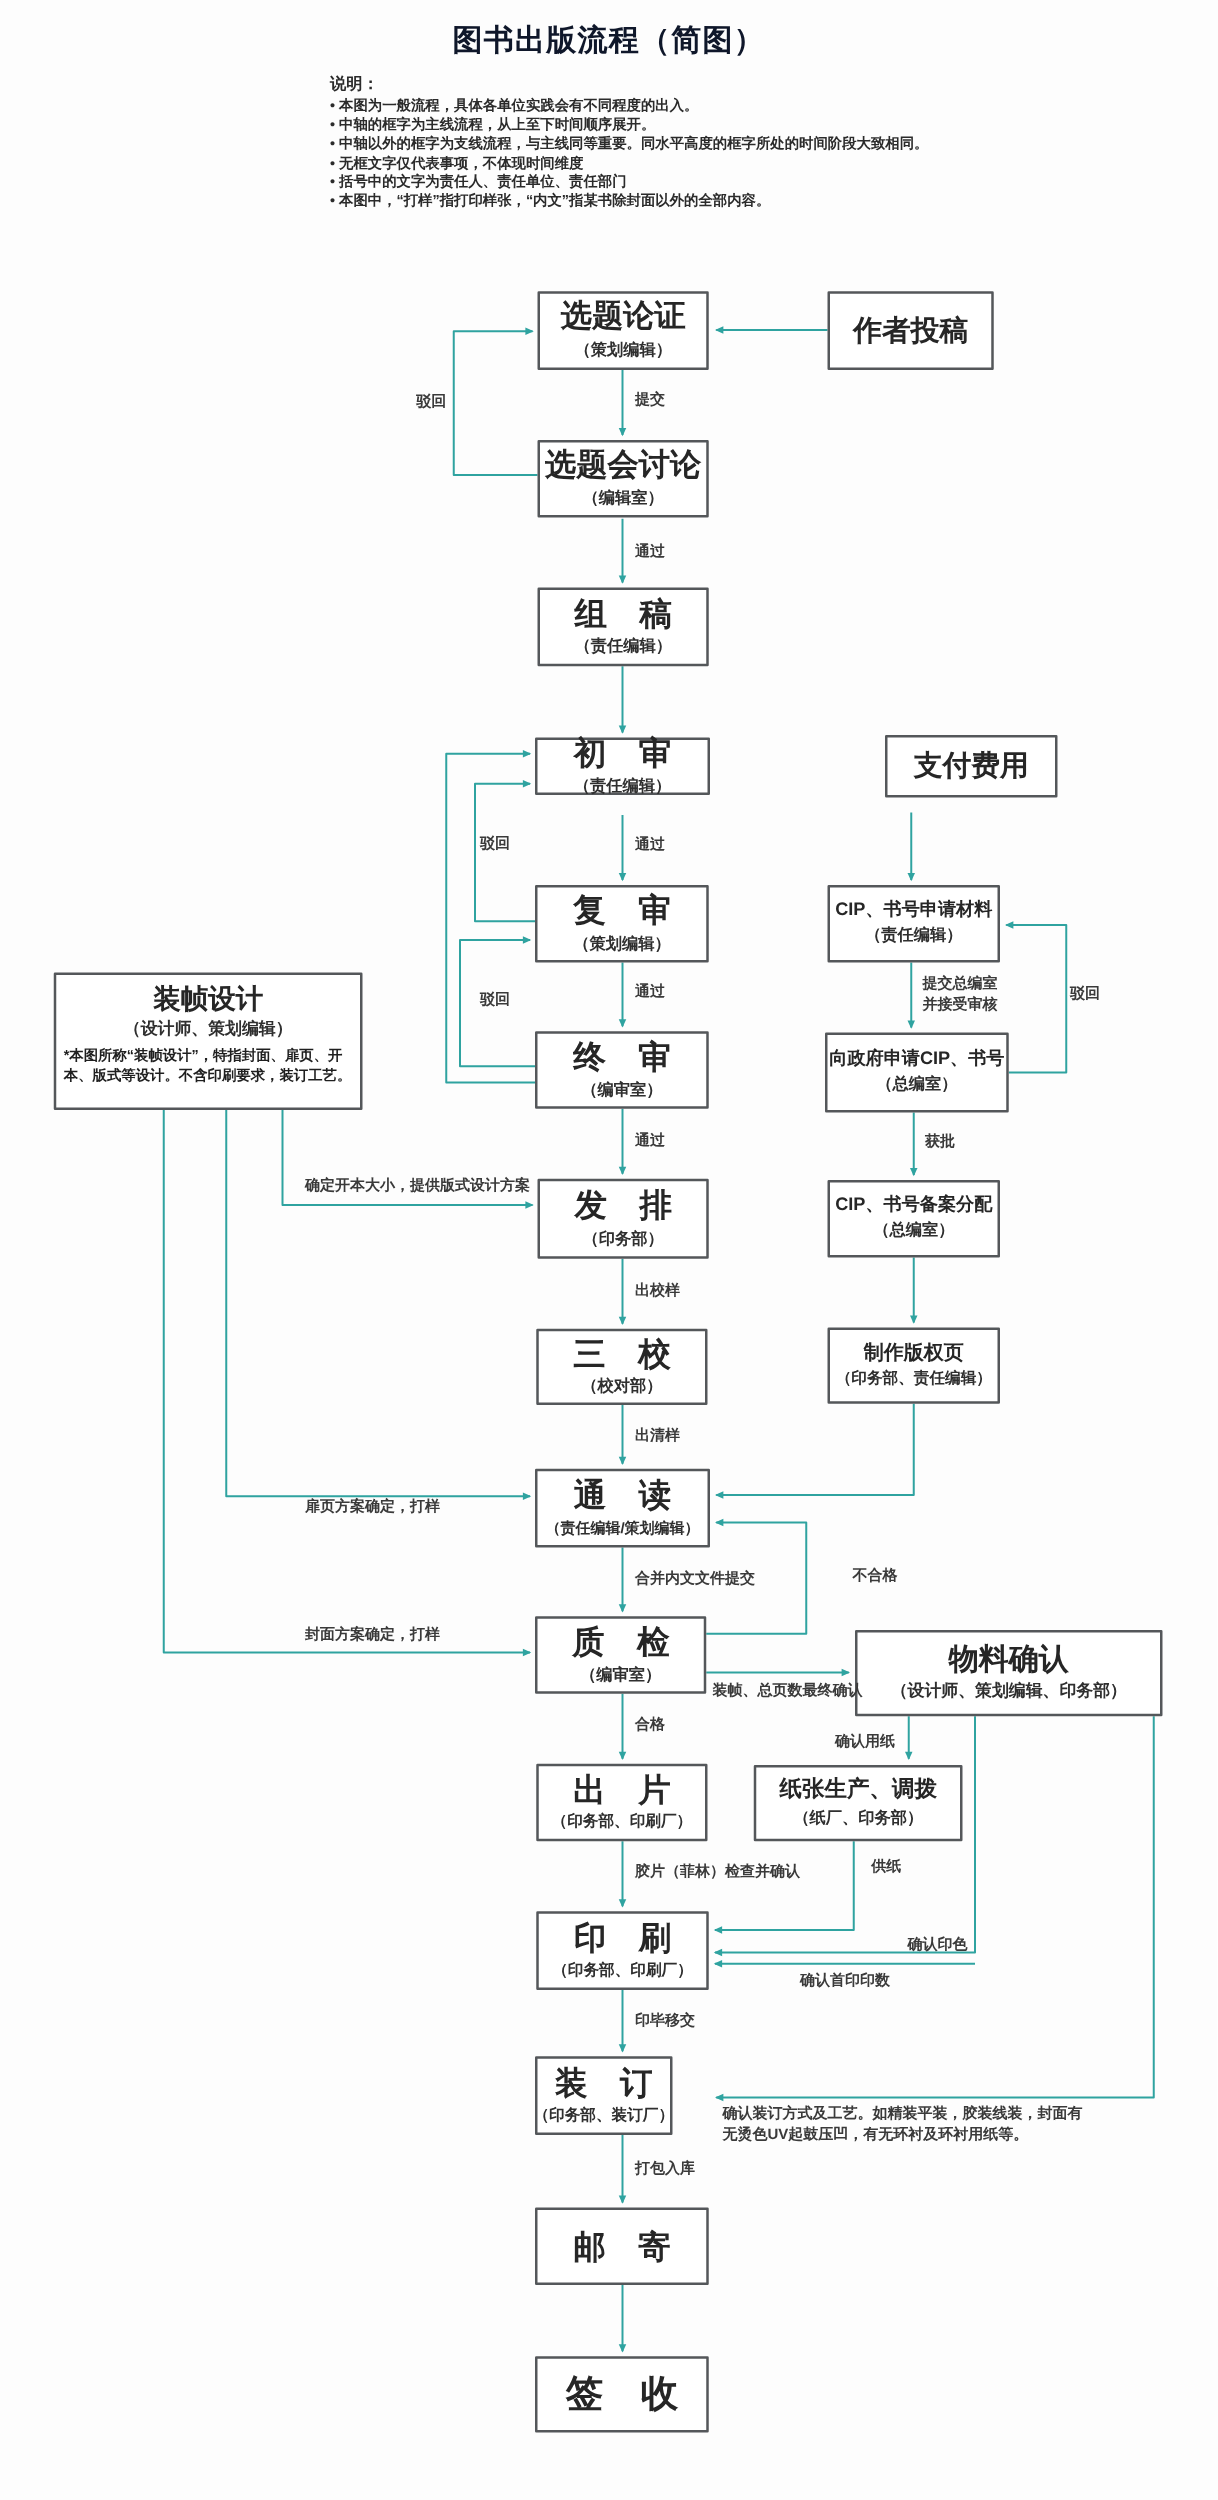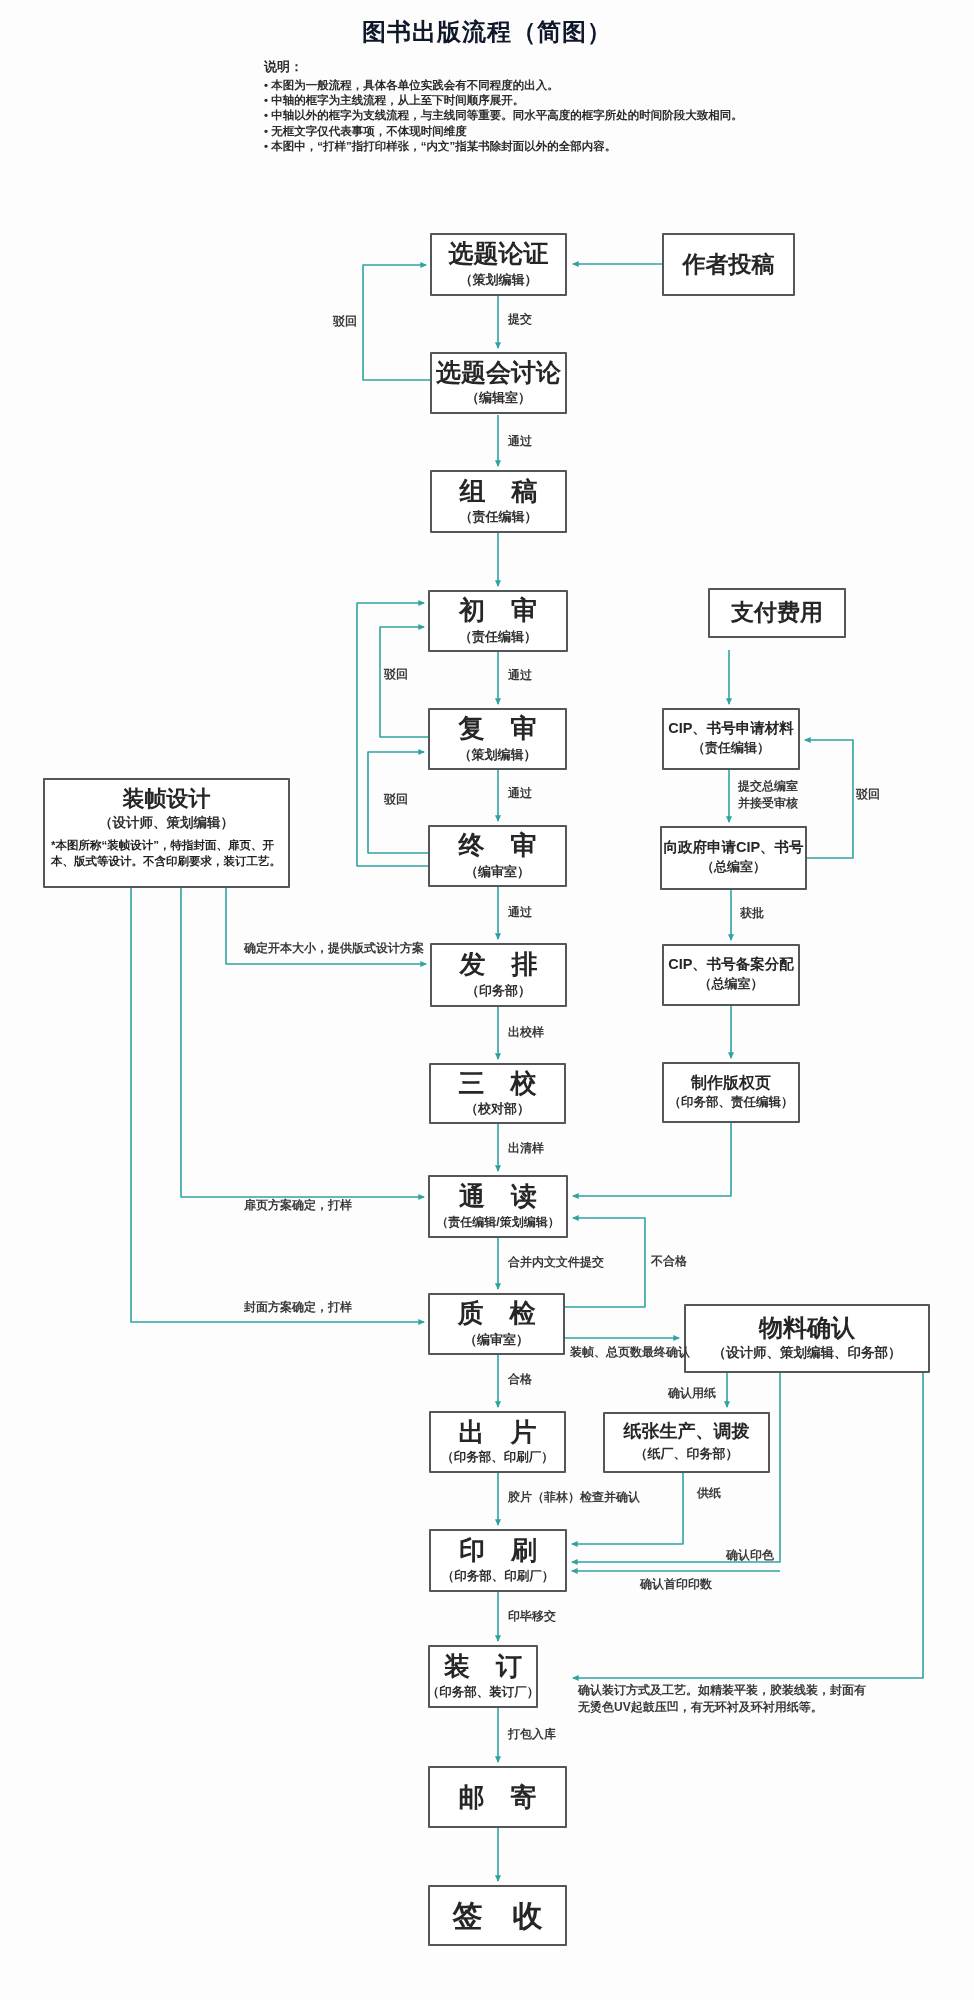--- a/index.html
+++ b/index.html
@@ -88,38 +88,39 @@
 
   <div class="page-title">图书出版流程（简图）</div>
 
   <div class="legend">
     <div class="legend-heading">说明：</div>
     <ul id="legend-list">
         <li>本图为一般流程，具体各单位实践会有不同程度的出入。</li>
         <li>中轴的框字为主线流程，从上至下时间顺序展开。</li>
         <li>中轴以外的框字为支线流程，与主线同等重要。同水平高度的框字所处的时间阶段大致相同。</li>
         <li>无框文字仅代表事项，不体现时间维度</li>
+        <li>括号中的文字为责任人、责任单位、责任部门</li>
         <li>本图中，“打样”指打印样张，“内文”指某书除封面以外的全部内容。</li>
       </ul>
   </div>
 
   <div id="nodes-layer">
       <div class="node" style="left: 430px; top: 233px; width: 137px; height: 63px;">
         <div class="nt" style="font-size: 25px;">选题论证</div>
         <div class="ns" style="font-size: 13px;">（策划编辑）</div>
       </div>
       <div class="node" style="left: 430px; top: 352px; width: 137px; height: 62px;">
         <div class="nt" style="font-size: 25px;">选题会讨论</div>
         <div class="ns" style="font-size: 13px;">（编辑室）</div>
       </div>
       <div class="node" style="left: 430px; top: 470px; width: 137px; height: 63px;">
         <div class="nt" style="font-size: 26px;">组　稿</div>
         <div class="ns" style="font-size: 13px;">（责任编辑）</div>
       </div>
-      <div class="node" style="left: 428px; top: 590px; width: 140px; height: 62px;">
+      <div class="node" style="left: 428px; top: 590px; width: 140px; height: 46px;">
         <div class="nt" style="font-size: 26px;">初　审</div>
         <div class="ns" style="font-size: 13px;">（责任编辑）</div>
       </div>
       <div class="node" style="left: 428px; top: 708px; width: 139px; height: 62px;">
         <div class="nt" style="font-size: 26px;">复　审</div>
         <div class="ns" style="font-size: 13px;">（策划编辑）</div>
       </div>
       <div class="node" style="left: 428px; top: 825px; width: 139px; height: 62px;">
         <div class="nt" style="font-size: 26px;">终　审</div>
         <div class="ns" style="font-size: 13px;">（编审室）</div>
@@ -210,21 +211,21 @@
       <div class="edge-label" style="left: 738px; top: 778px;">提交总编室
 并接受审核</div>
       <div class="edge-label" style="left: 856px; top: 786px;">驳回</div>
       <div class="edge-label" style="left: 740px; top: 905px;">获批</div>
       <div class="edge-label" style="left: 333px; top: 313px;">驳回</div>
       <div class="edge-label" style="left: 384px; top: 666px;">驳回</div>
       <div class="edge-label" style="left: 384px; top: 791px;">驳回</div>
       <div class="edge-label" style="left: 244px; top: 940px;">确定开本大小，提供版式设计方案</div>
       <div class="edge-label" style="left: 244px; top: 1197px;">扉页方案确定，打样</div>
       <div class="edge-label" style="left: 244px; top: 1299px;">封面方案确定，打样</div>
-      <div class="edge-label" style="left: 651px; top: 1253px;">不合格</div>
+      <div class="edge-label" style="left: 682px; top: 1253px; font-family: Liberation Mono, monospace;">不合格</div>
       <div class="edge-label" style="left: 570px; top: 1344px;">装帧、总页数最终确认</div>
       <div class="edge-label" style="left: 668px; top: 1385px;">确认用纸</div>
       <div class="edge-label" style="left: 697px; top: 1485px;">供纸</div>
       <div class="edge-label" style="left: 726px; top: 1547px;">确认印色</div>
       <div class="edge-label" style="left: 640px; top: 1576px;">确认首印印数</div>
       <div class="edge-label" style="left: 578px; top: 1682px;">确认装订方式及工艺。如精装平装，胶装线装，封面有
 无烫色UV起鼓压凹，有无环衬及环衬用纸等。</div>
     </div>
 </div>
 

